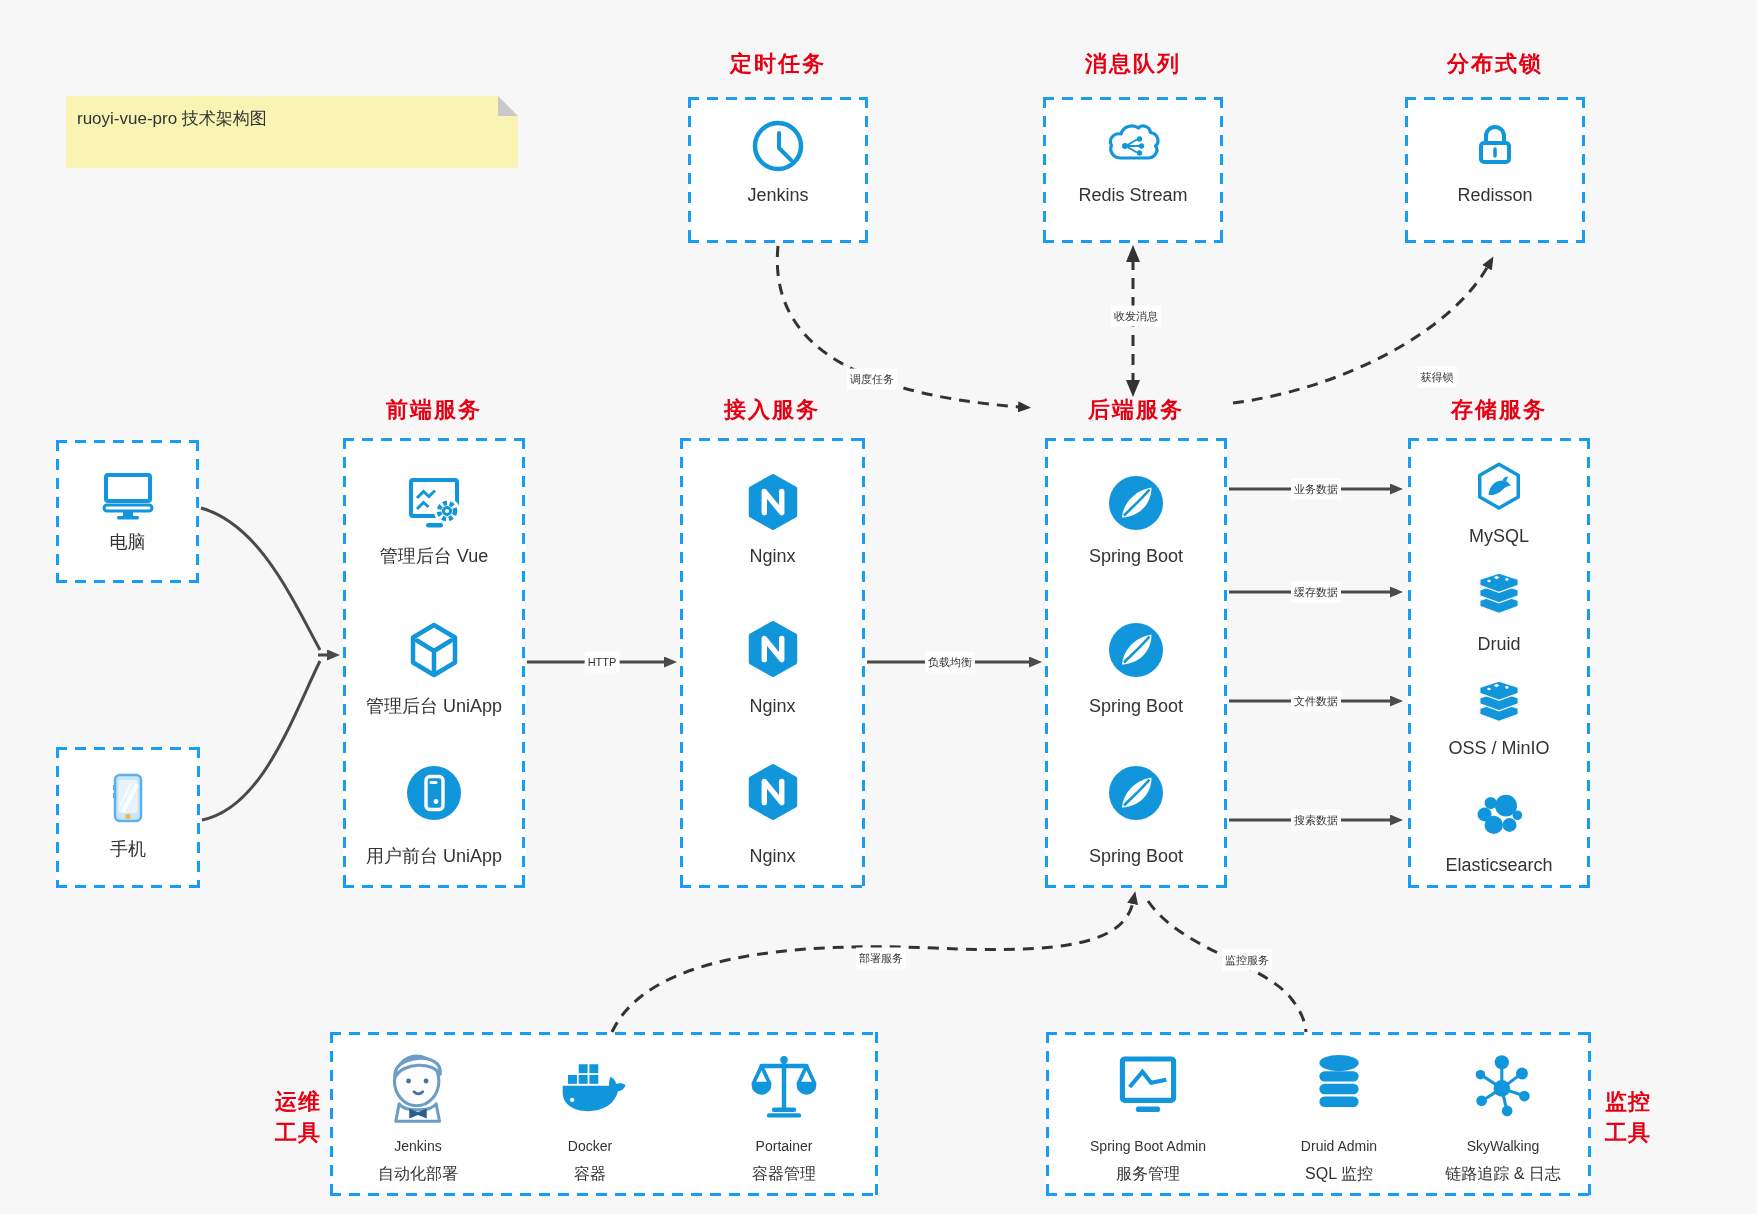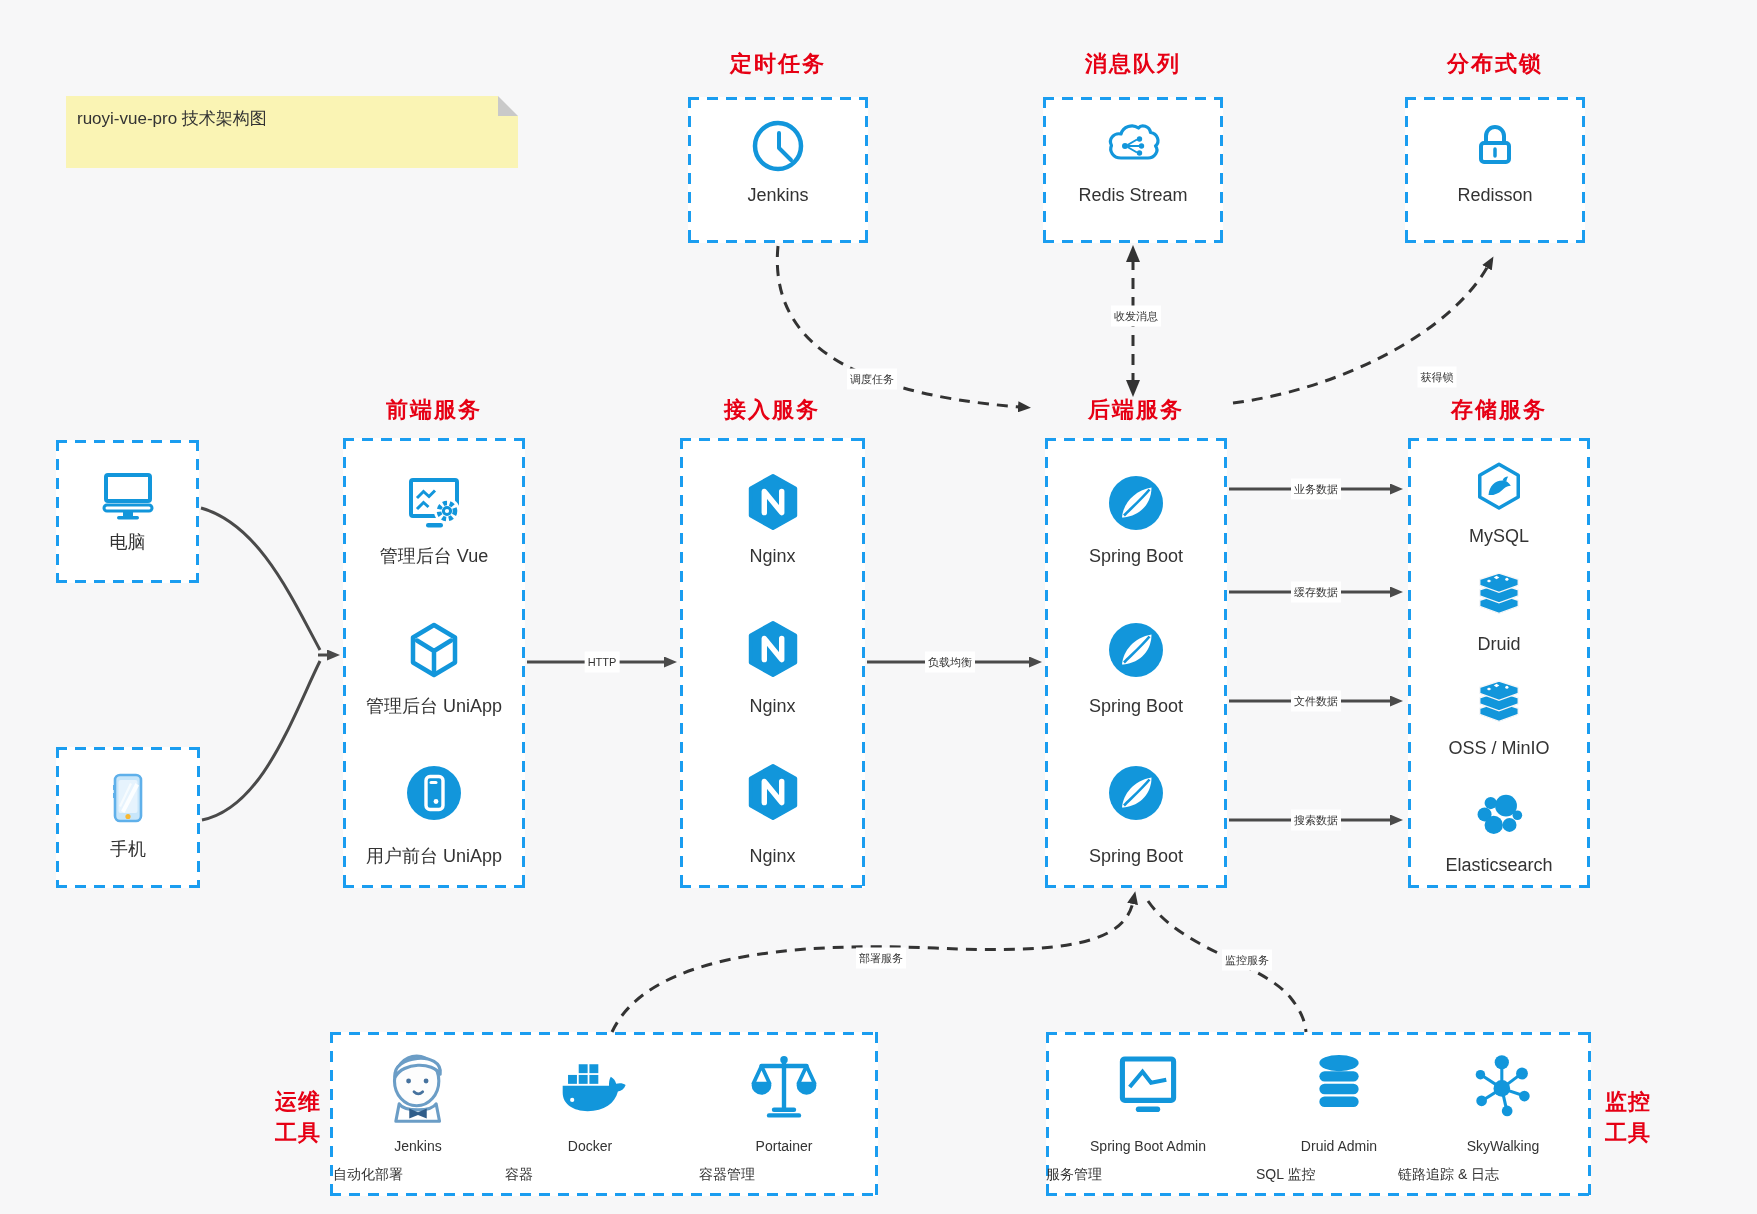--- a/index.html
+++ b/index.html
@@ -22,21 +22,21 @@
 
   
   .note{position:absolute;background:#faf4b4;color:#333;font-size:17px;line-height:27px;padding:9px 0 0 11px;box-sizing:border-box;z-index:2;}
   .note::after{content:"";position:absolute;top:0;right:0;width:0;height:0;border-style:solid;
     border-width:0 20px 20px 0;border-color:#f7f7f8 #f7f7f8 #c9c9c9 #c9c9c9;}
 
   
   .bitem{position:absolute;top:0;height:100%;}
   .bic{position:absolute;left:50%;transform:translateX(-50%);}
   .bname{position:absolute;left:0;width:100%;top:102px;text-align:center;color:#333;font-size:14px;line-height:24px;white-space:nowrap;}
-  .bdesc{position:absolute;left:0;width:100%;top:130px;color:#333;font-size:14px;line-height:24px;white-space:nowrap;}
+  .bdesc{position:absolute;left:0;width:100%;top:130px;text-align:center;color:#333;font-size:16px;line-height:24px;white-space:nowrap;}
 </style>
 </head>
 <body>
 
 <div id="canvas">
 
   <div class="note" style="left:66px;top:96px;width:452px;height:72px">
     <div>ruoyi-vue-pro 技术架构图</div>
   </div>
 

